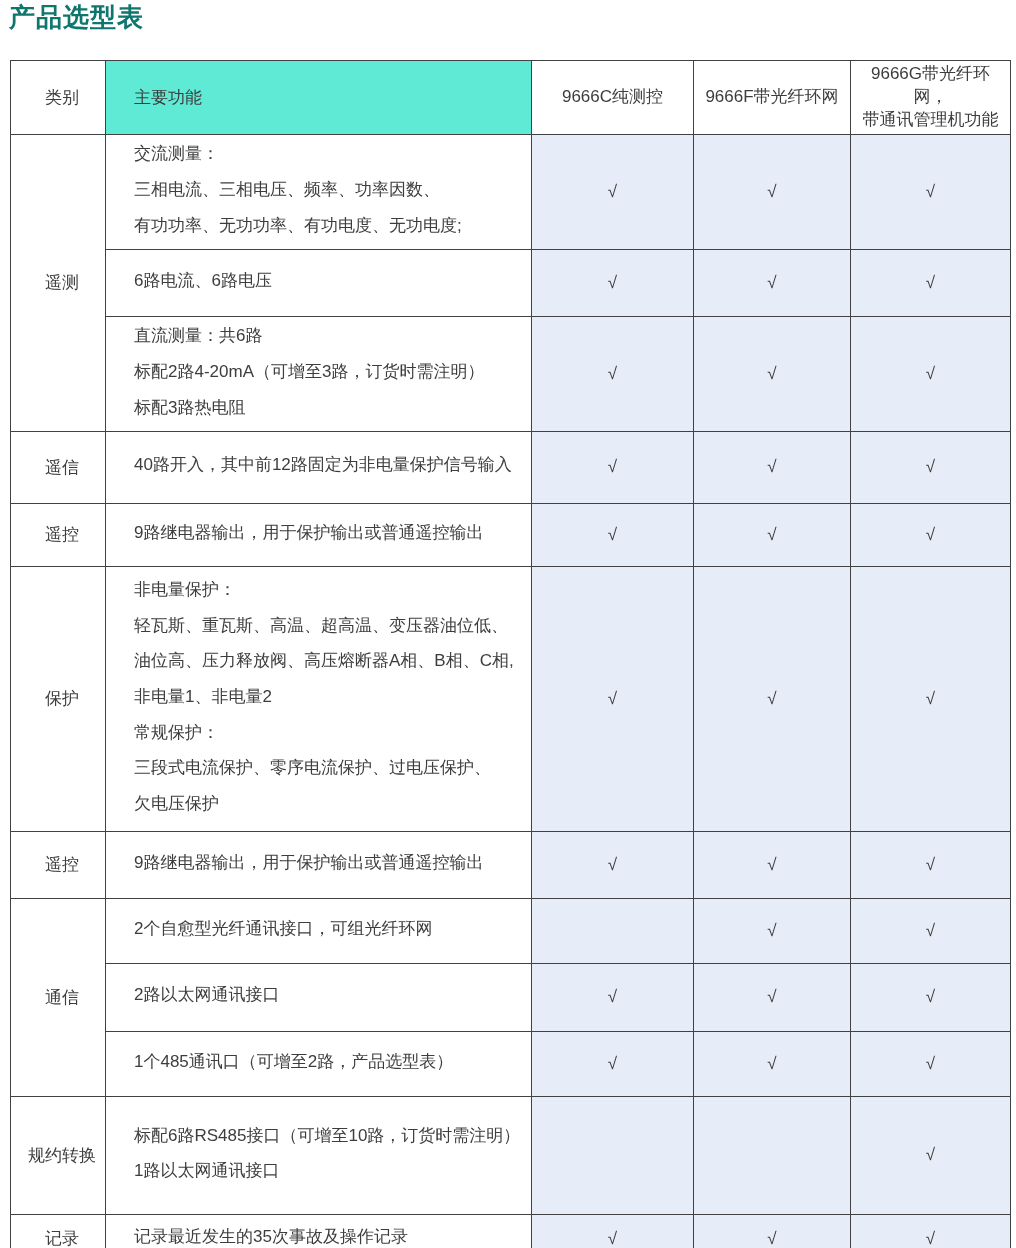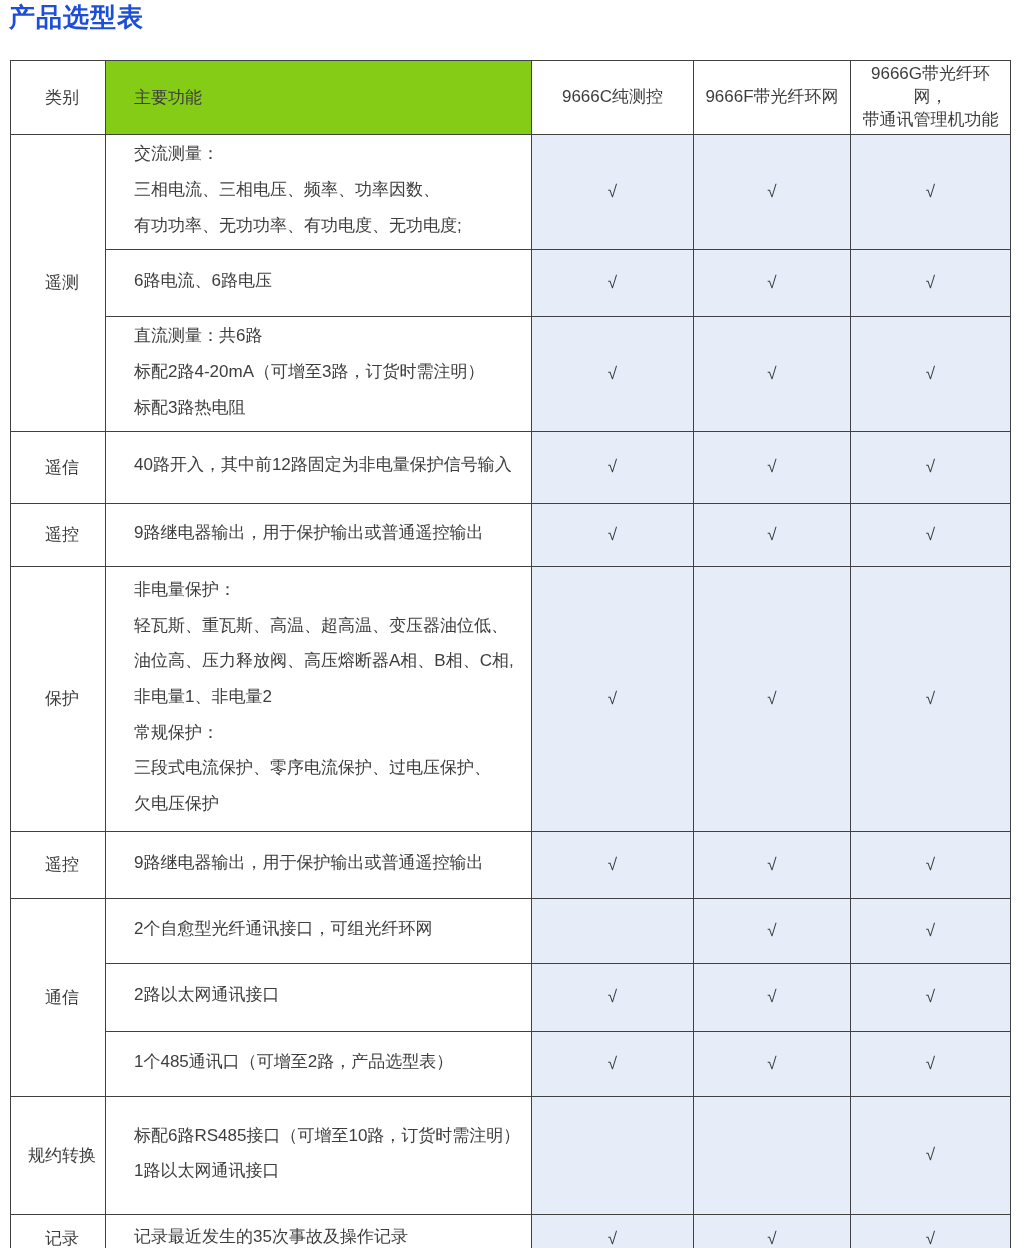--- a/index.html
+++ b/index.html
@@ -11,21 +11,21 @@
     font-family: "Liberation Sans", "DejaVu Sans", sans-serif;
     color: #3d3d3d;
     position: relative;
   }
   .page-title {
     position: absolute;
     left: 9px;
     top: 0px;
     font-size: 26px;
     font-weight: bold;
-    color: #1d4ed8;
+    color: #0f766e;
     letter-spacing: 1px;
   }
   table.selection-table {
     position: absolute;
     left: 10px;
     top: 60px;
     width: 1000px;
     border-collapse: collapse;
     table-layout: fixed;
   }
@@ -68,21 +68,21 @@
     vertical-align: middle;
     padding: 0 10px 4px 28px;
     line-height: 2.1;
     white-space: pre-line;
     background: #ffffff;
   }
   .hd-fn {
     text-align: left;
     vertical-align: middle;
     padding: 4px 10px 4px 28px;
-    background: #84cc16;
+    background: #5eead4;
   }
   .model {
     text-align: center;
     vertical-align: middle;
     background: #ffffff;
     line-height: 1.35;
     white-space: pre-line;
     padding: 2px 4px;
     margin-left: 8px;
   }

